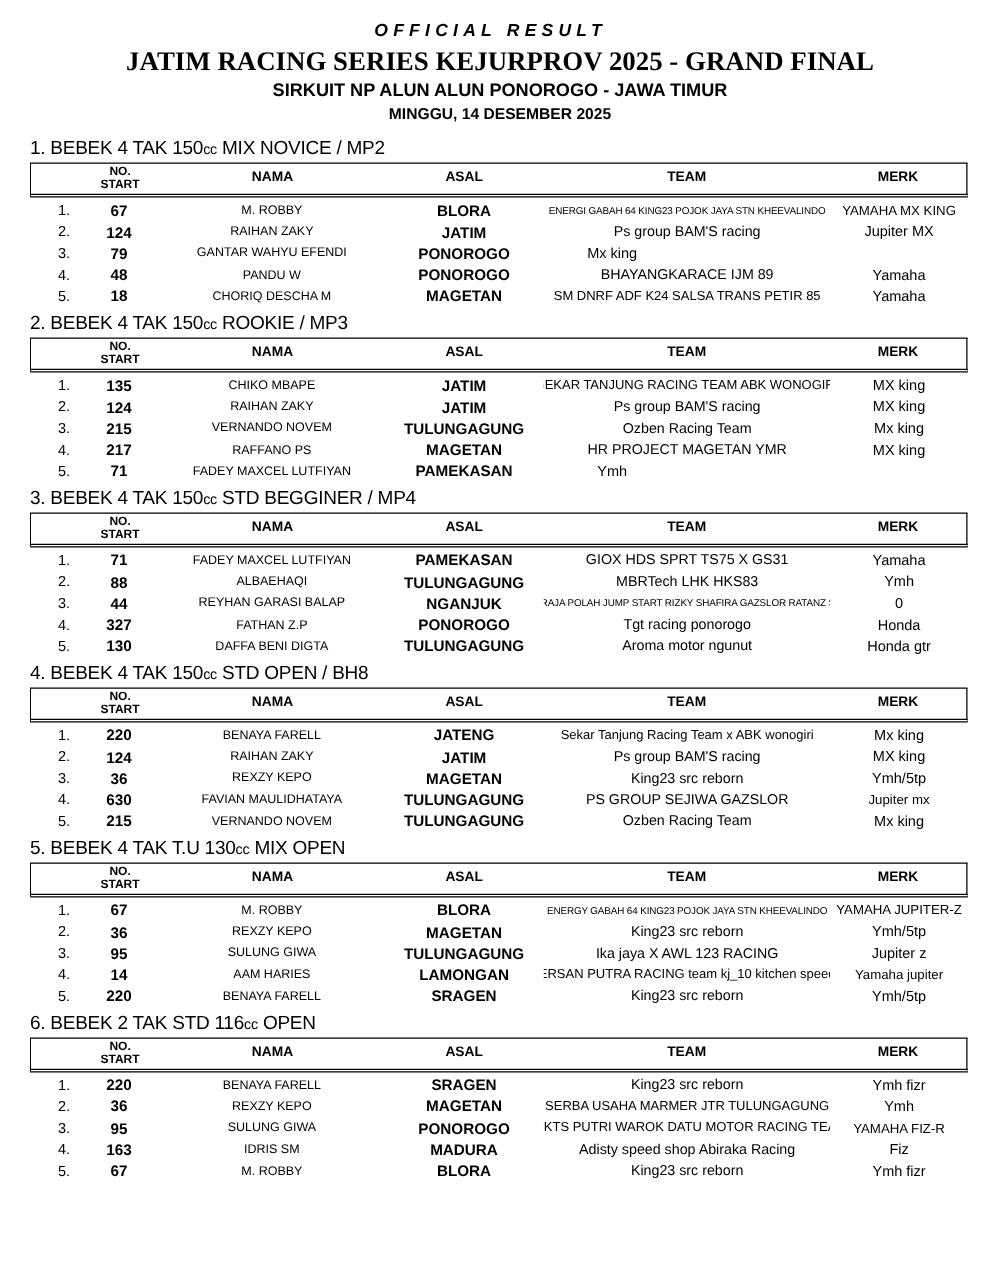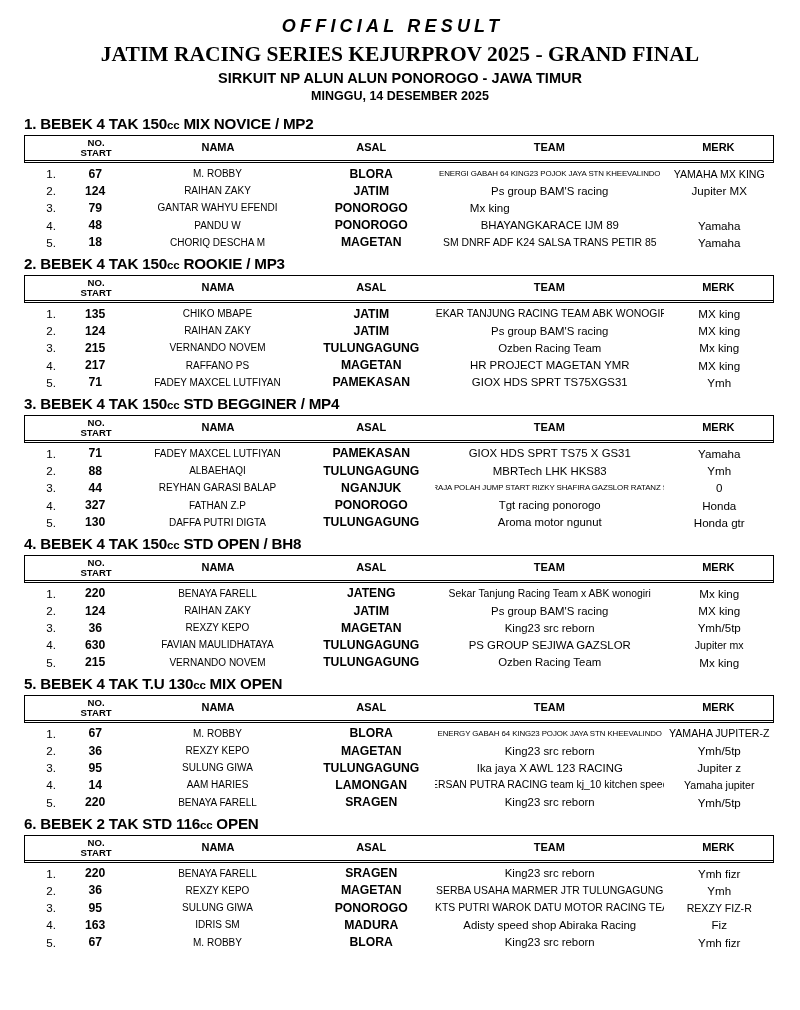--- a/index.html
+++ b/index.html
@@ -12,21 +12,21 @@
     -webkit-font-smoothing: none;
   }
   .page { width: 800px; height: 1010px; position: relative; padding: 0; }
 
   
   .doc-header { text-align: center; padding-top: 16px; }
   .official {
     font-family: "Liberation Sans", sans-serif;
     font-style: italic;
     font-weight: 700;
-    font-size: 18px;
+    font-size: 14px;
     letter-spacing: 4.2px;
     margin: 0 15px 5px 0;
   }
   .main-title {
     font-family: "Liberation Serif", serif;
     font-weight: 700;
     font-size: 21.5px;
     letter-spacing: 0px;
     margin: 0 0 3px 0;
     white-space: nowrap;
@@ -42,21 +42,21 @@
     font-weight: 700;
     font-size: 12.5px;
     margin: 0;
   }
 
   
   .sections { margin-top: 12px; }
   .section { margin: 0 0 4px 0; }
   .section-title {
     font-family: "Liberation Sans", sans-serif;
-    font-weight: 700;
+    font-weight: 400;
     font-size: 15.2px;
     margin: 0 0 3px 24px;
     letter-spacing: -0.2px;
     white-space: nowrap;
   }
   .section-title .cc { font-size: 11.5px; }
 
   .tbl-wrap { margin: 0 26px 0 24px; }
   .head-box {
     border: 1.6px solid #000;
@@ -222,21 +222,20 @@
               <div class="cell c-nama">RAFFANO PS</div>
               <div class="cell c-asal">MAGETAN</div>
               <div class="cell c-team">HR PROJECT MAGETAN YMR</div>
               <div class="cell c-merk">MX king</div>
             </div>
             <div class="row">
               <div class="cell c-rank">5.</div>
               <div class="cell c-no">71</div>
               <div class="cell c-nama">FADEY MAXCEL LUTFIYAN</div>
               <div class="cell c-asal">PAMEKASAN</div>
-              <div class="cell c-team">GIOX HDS SPRT TS75XGS31</div>
               <div class="cell c-merk">Ymh</div>
             </div>
           </div>
         </div>
       </div>
       <div class="section">
         <div class="section-title"><span>3. BEBEK 4 TAK 150</span><span class="cc">cc</span><span> STD BEGGINER / MP4</span></div>
         <div class="tbl-wrap">
           <div class="head-box">
             <div class="hd hd-rank"></div>
@@ -278,21 +277,21 @@
               <div class="cell c-rank">4.</div>
               <div class="cell c-no">327</div>
               <div class="cell c-nama">FATHAN Z.P</div>
               <div class="cell c-asal">PONOROGO</div>
               <div class="cell c-team">Tgt racing ponorogo</div>
               <div class="cell c-merk">Honda</div>
             </div>
             <div class="row">
               <div class="cell c-rank">5.</div>
               <div class="cell c-no">130</div>
-              <div class="cell c-nama">DAFFA PUTRI DIGTA</div>
+              <div class="cell c-nama">DAFFA BENI DIGTA</div>
               <div class="cell c-asal">TULUNGAGUNG</div>
               <div class="cell c-team">Aroma motor ngunut</div>
               <div class="cell c-merk">Honda gtr</div>
             </div>
           </div>
         </div>
       </div>
       <div class="section">
         <div class="section-title"><span>4. BEBEK 4 TAK 150</span><span class="cc">cc</span><span> STD OPEN / BH8</span></div>
         <div class="tbl-wrap">
@@ -439,21 +438,21 @@
               <div class="cell c-asal">MAGETAN</div>
               <div class="cell c-team small">SERBA USAHA MARMER JTR TULUNGAGUNG</div>
               <div class="cell c-merk">Ymh</div>
             </div>
             <div class="row">
               <div class="cell c-rank">3.</div>
               <div class="cell c-no">95</div>
               <div class="cell c-nama">SULUNG GIWA</div>
               <div class="cell c-asal">PONOROGO</div>
               <div class="cell c-team small">PTKTS PUTRI WAROK DATU MOTOR RACING TEAM</div>
-              <div class="cell c-merk small">REXZY FIZ-R</div>
+              <div class="cell c-merk small">YAMAHA FIZ-R</div>
             </div>
             <div class="row">
               <div class="cell c-rank">4.</div>
               <div class="cell c-no">163</div>
               <div class="cell c-nama">IDRIS SM</div>
               <div class="cell c-asal">MADURA</div>
               <div class="cell c-team">Adisty speed shop Abiraka Racing</div>
               <div class="cell c-merk">Fiz</div>
             </div>
             <div class="row">

